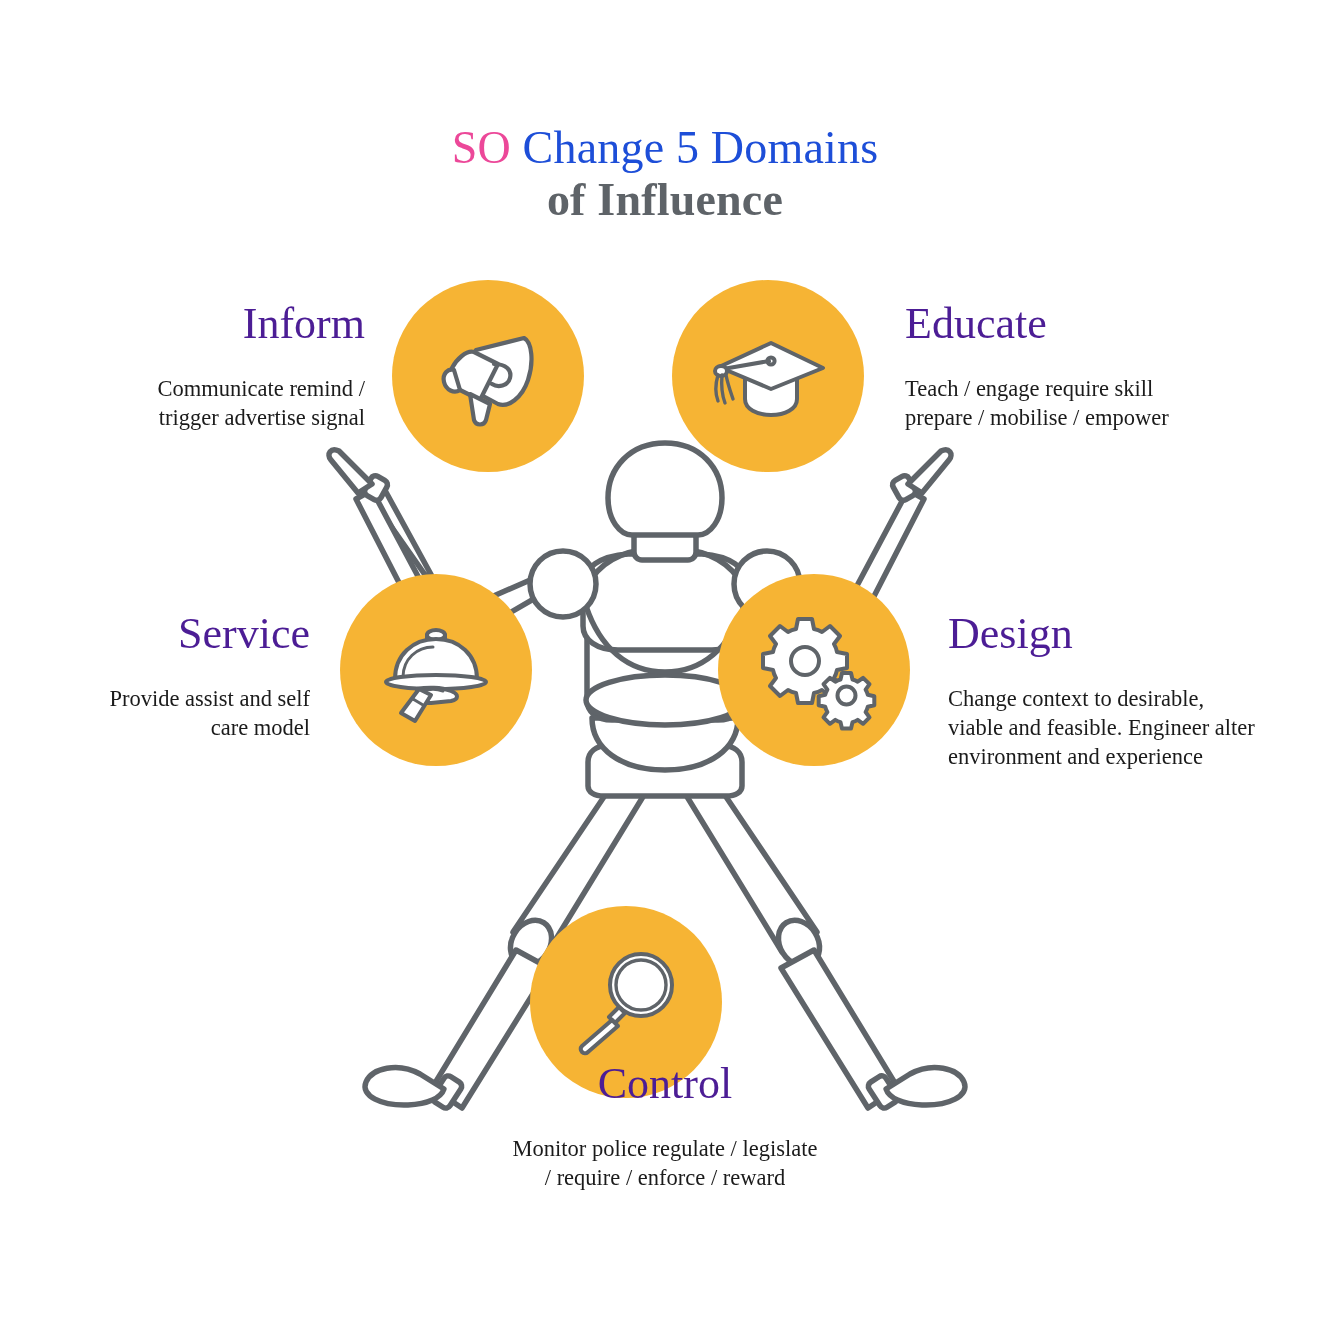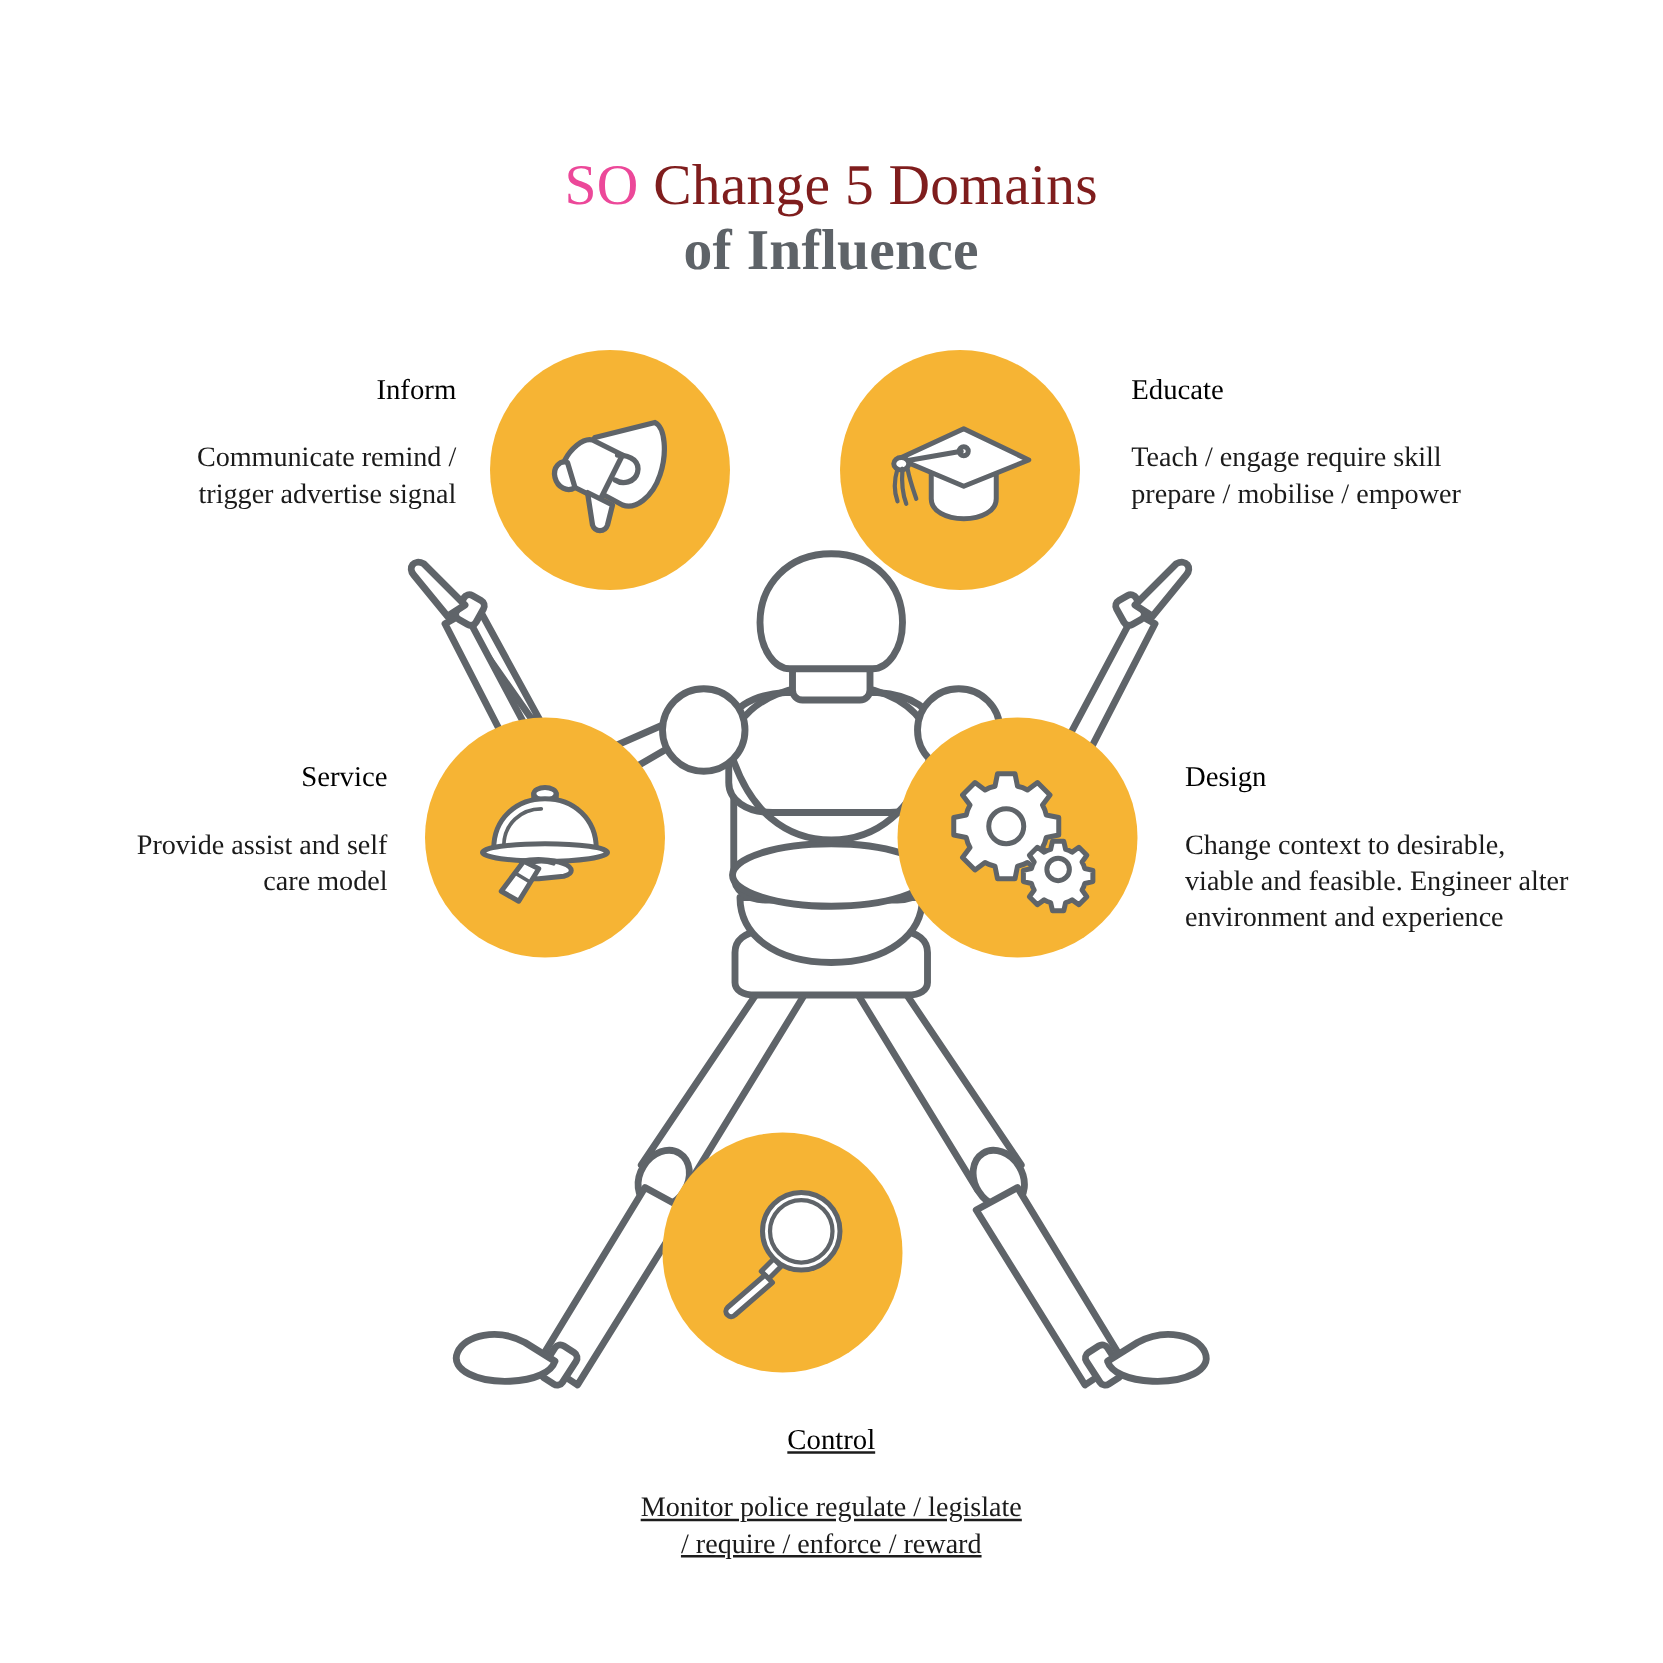--- a/index.html
+++ b/index.html
@@ -25,21 +25,21 @@
     width: 1330px;
     text-align: center;
     line-height: 1.12;
     font-size: 46px;
     color: #5e6368;
     letter-spacing: 0.2px;
   }
   #title .so {
     color: #ec4899;
   }
-  #title .rest { color: #7f1d1d; }
+  #title .rest { color: #1d4ed8; }
   #title .line2 { display: block; font-weight: bold; }
 
   
   #figure-layer {
     position: absolute;
     left: 0; top: 0;
     width: 1330px; height: 1330px;
     pointer-events: none;
   }
 
@@ -59,38 +59,38 @@
   #circle-service { left: 340px;  top: 574px;  width: 192px; height: 192px; }
   #circle-design  { left: 718px;  top: 574px;  width: 192px; height: 192px; }
   #circle-control { left: 530px;  top: 906px;  width: 192px; height: 192px; }
 
   
   .domain-text {
     position: absolute;
     color: #1c1c1c;
   }
   .domain-text .heading {
-    color: #000000;
-    font-size: 23px;
+    color: #4c1d95;
+    font-size: 44px;
     line-height: 1.08;
     margin-bottom: 3px;
     white-space: nowrap;
   }
   .domain-text .desc {
     font-size: 22.5px;
     line-height: 1.30;
     color: #1b1b1b;
     margin-top: 26px;
   }
 
   #text-inform  { left: 60px;  top: 300px;  width: 305px; text-align: right; }
   #text-educate { left: 905px; top: 300px;  width: 340px; text-align: left; }
   #text-service { left: 30px;  top: 610px;  width: 280px; text-align: right; }
   #text-design  { left: 948px; top: 610px;  width: 330px; text-align: left; }
-  #text-control { left: 420px; top: 1140px; width: 490px; text-align: center; text-decoration: underline; }
+  #text-control { left: 420px; top: 1060px; width: 490px; text-align: center; }
 </style>
 </head>
 <body>
 
 <div id="canvas">
 
   <div id="title">
     <span class="so">SO</span><span class="rest"> Change 5 Domains</span>
     <span class="line2">of Influence</span>
   </div>

